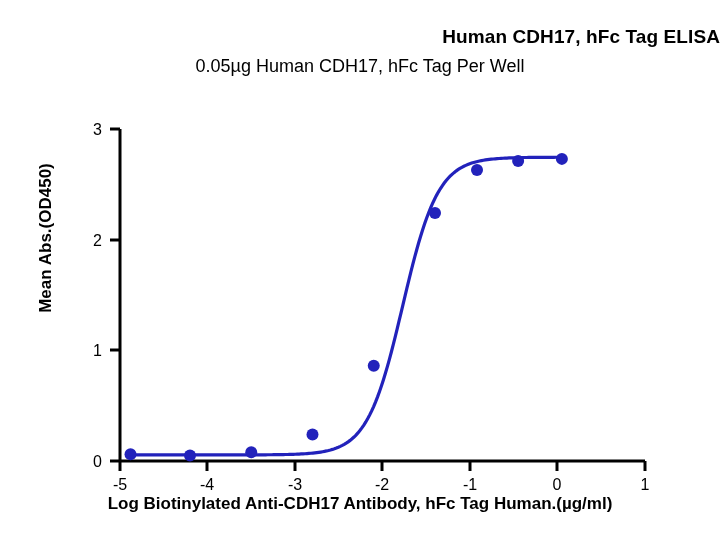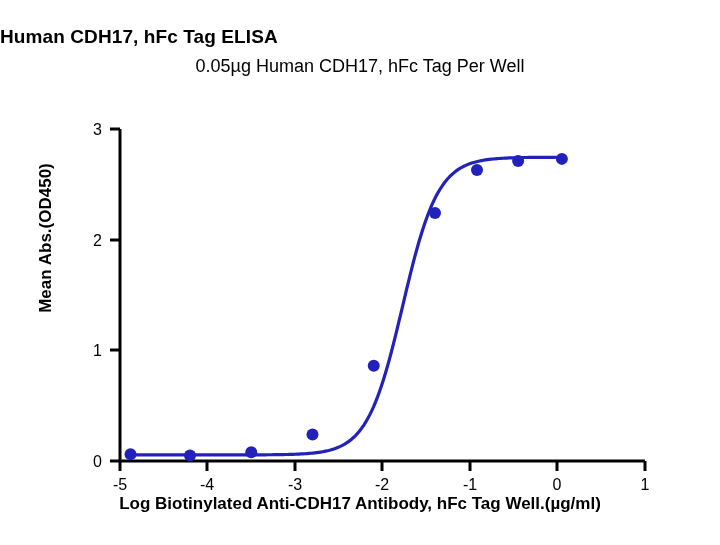--- a/index.html
+++ b/index.html
@@ -17,21 +17,21 @@
   #chart-root {
     position: relative;
     width: 720px;
     height: 545px;
   }
   .title {
     position: absolute;
     left: 0;
     top: 26px;
     width: 720px;
-    text-align: left;
+    text-align: right;
     font-size: 19px;
     font-weight: bold;
     letter-spacing: 0.1px;
   }
   .subtitle {
     position: absolute;
     left: 0;
     top: 56px;
     width: 720px;
     text-align: center;
@@ -71,21 +71,21 @@
 </style>
 </head>
 <body>
 
 <div id="chart-root">
 
   <div class="title">Human CDH17, hFc Tag ELISA</div>
   <div class="subtitle">0.05µg Human CDH17, hFc Tag Per Well</div>
 
   <div class="ylabel">Mean Abs.(OD450)</div>
-  <div class="xlabel">Log Biotinylated Anti-CDH17 Antibody, hFc Tag Well.(µg/ml)</div>
+  <div class="xlabel">Log Biotinylated Anti-CDH17 Antibody, hFc Tag Human.(µg/ml)</div>
 
   <svg class="plot-svg" width="720" height="545">
 
     <line x1="120" y1="129" x2="120" y2="461" stroke="#000000" stroke-width="3"></line>
     <line x1="120" y1="461" x2="645" y2="461" stroke="#000000" stroke-width="3"></line>
 
     <g>
       <line x1="120" y1="461" x2="110" y2="461" stroke="#000000" stroke-width="3"></line>
       <line x1="120" y1="350" x2="110" y2="350" stroke="#000000" stroke-width="3"></line>
       <line x1="120" y1="240" x2="110" y2="240" stroke="#000000" stroke-width="3"></line>

